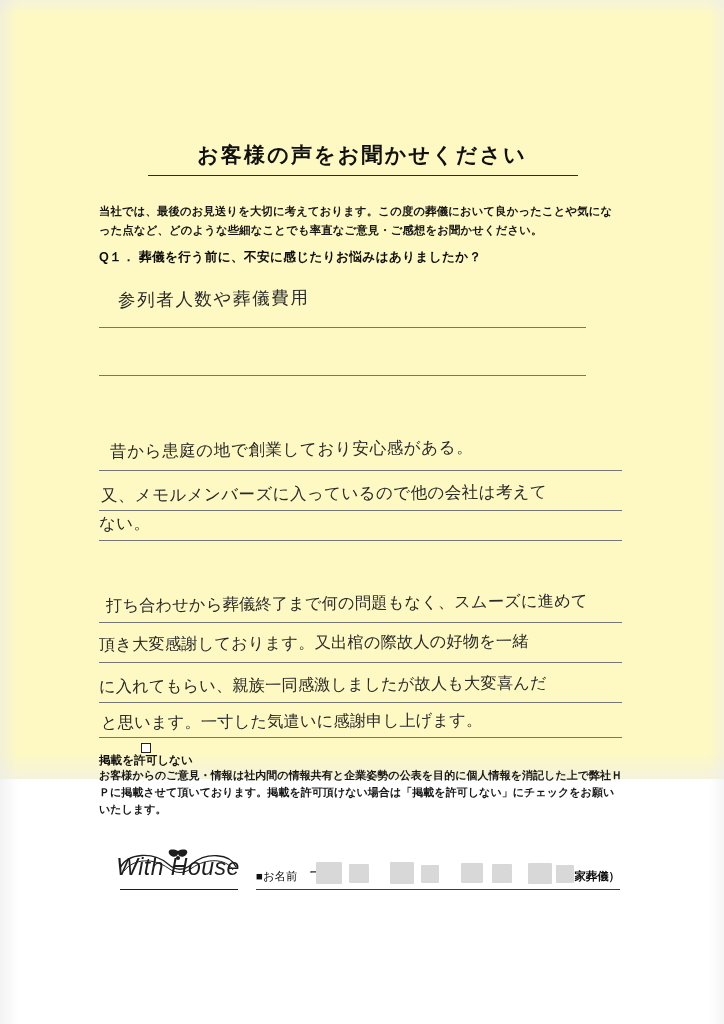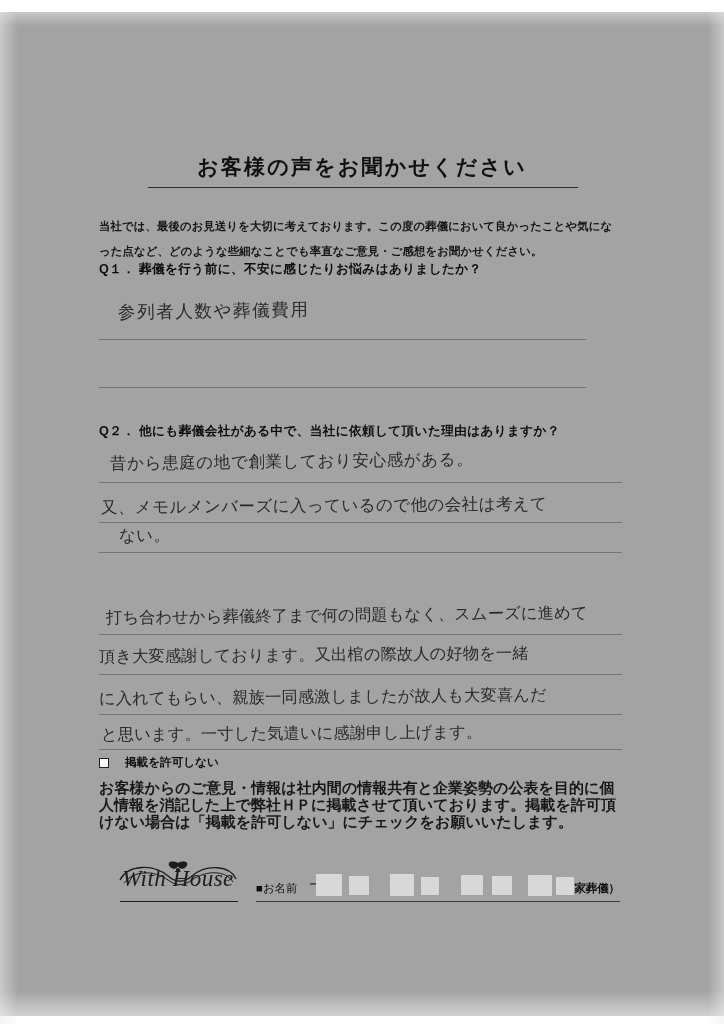--- a/index.html
+++ b/index.html
@@ -13,24 +13,24 @@
     height: 1024px;
     position: relative;
     font-family: "Liberation Sans", sans-serif;
     color: #1a1a1a;
     overflow: hidden;
   }
 
   
   .sheet {
     position: absolute;
-    left: 0; top: 12px;
+    left: 0; top: 0;
     width: 724px;
-    height: 1004px;
-    background: #a3a3a3;
+    height: 779px;
+    background: #fef9c3;
   }
 
   
   .scan-edge-left {
     position: absolute; left: 0; top: 0; width: 18px; height: 1024px;
     background: linear-gradient(to right, #e8e8e8, rgba(255,255,255,0));
     opacity: .55;
   }
   .scan-edge-right {
     position: absolute; right: 0; top: 0; width: 16px; height: 1024px;
@@ -66,21 +66,21 @@
     height: 1px;
     background: #2b2b2b;
   }
 
   
   .intro {
     position: absolute;
     left: 99px; top: 202px;
     width: 520px;
     font-size: 11.3px;
-    line-height: 25px;
+    line-height: 19px;
     font-weight: bold;
     letter-spacing: .2px;
     color: #151515;
   }
 
   
   .q-label {
     position: absolute;
     font-size: 12.6px;
     font-weight: bold;
@@ -123,21 +123,20 @@
     left: 101px; top: 485px;
     font-size: 16.5px;
     letter-spacing: .4px;
     transform: rotate(-0.5deg);
   }
   .hand.a2-l3 {
     left: 99px; top: 513px;
     font-size: 16.5px;
     letter-spacing: .4px;
     transform: rotate(-0.4deg);
-    margin-left: 20px;
   }
   .hand.a3-l1 {
     left: 106px; top: 595px;
     font-size: 16.2px;
     letter-spacing: .2px;
     transform: rotate(-0.6deg);
   }
   .hand.a3-l2 {
     left: 99px; top: 634px;
     font-size: 16.2px;
@@ -156,57 +155,58 @@
     letter-spacing: .2px;
     transform: rotate(-0.4deg);
   }
 
   
   .consent-row {
     position: absolute;
     left: 99px; top: 743px;
     display: flex;
     align-items: center;
-    gap: 16px;
+    gap: 0;
     font-size: 11.6px;
     font-weight: bold;
     color: #111;
+    flex-direction: column;
   }
   .checkbox-glyph {
     display: inline-block;
     width: 10px; height: 10px;
     border: 1px solid #222;
     background: #fff;
   }
 
   
   .fineprint {
     position: absolute;
     left: 99px; top: 767px;
     width: 525px;
-    font-size: 15px;
+    font-size: 11px;
     line-height: 17px;
     font-weight: bold;
     letter-spacing: .05px;
     color: #181818;
   }
 
   
   .logo {
     position: absolute;
     left: 108px; top: 840px;
     width: 140px;
     height: 58px;
   }
   .logo-script {
     position: absolute;
     left: 0; top: 14px;
     width: 140px;
     text-align: center;
-    font-family: Liberation Serif, serif;
+    font-family: Liberation Sans, sans-serif;
     font-style: italic;
     font-size: 23px;
     letter-spacing: .5px;
     color: #1d1d1d;
   }
   .logo-swoosh {
     position: absolute;
     left: 6px; top: 8px;
     width: 128px; height: 30px;
   }
@@ -283,21 +283,20 @@
   <div class="doc-title">お客様の声をお聞かせください</div>
   <div class="title-rule"></div>
 
   <div class="intro">当社では、最後のお見送りを大切に考えております。この度の葬儀において良かったことや気になった点など、どのような些細なことでも率直なご意見・ご感想をお聞かせください。</div>
 
   <div class="q-label" id="q1-label">Q１． 葬儀を行う前に、不安に感じたりお悩みはありましたか？</div>
   <div class="hand a1">参列者人数や葬儀費用</div>
   <div class="rule" style="left:99px; top:327px; width:487px;"></div>
   <div class="rule" style="left:99px; top:375px; width:487px;"></div>
 
-  <div class="q-label" id="q2-label">Q２． 他にも葬儀会社がある中で、当社に依頼して頂いた理由はありますか？</div>
   <div class="hand a2-l1">昔から患庭の地で創業しており安心感がある。</div>
   <div class="rule" style="left:99px; top:470px; width:523px;"></div>
   <div class="hand a2-l2">又、メモルメンバーズに入っているので他の会社は考えて</div>
   <div class="rule" style="left:99px; top:510px; width:523px;"></div>
   <div class="hand a2-l3">ない。</div>
   <div class="rule" style="left:99px; top:540px; width:523px;"></div>
 
   <div class="hand a3-l1">打ち合わせから葬儀終了まで何の問題もなく、スムーズに進めて</div>
   <div class="rule" style="left:99px; top:622px; width:523px;"></div>
   <div class="hand a3-l2">頂き大変感謝しております。又出棺の際故人の好物を一緒</div>

